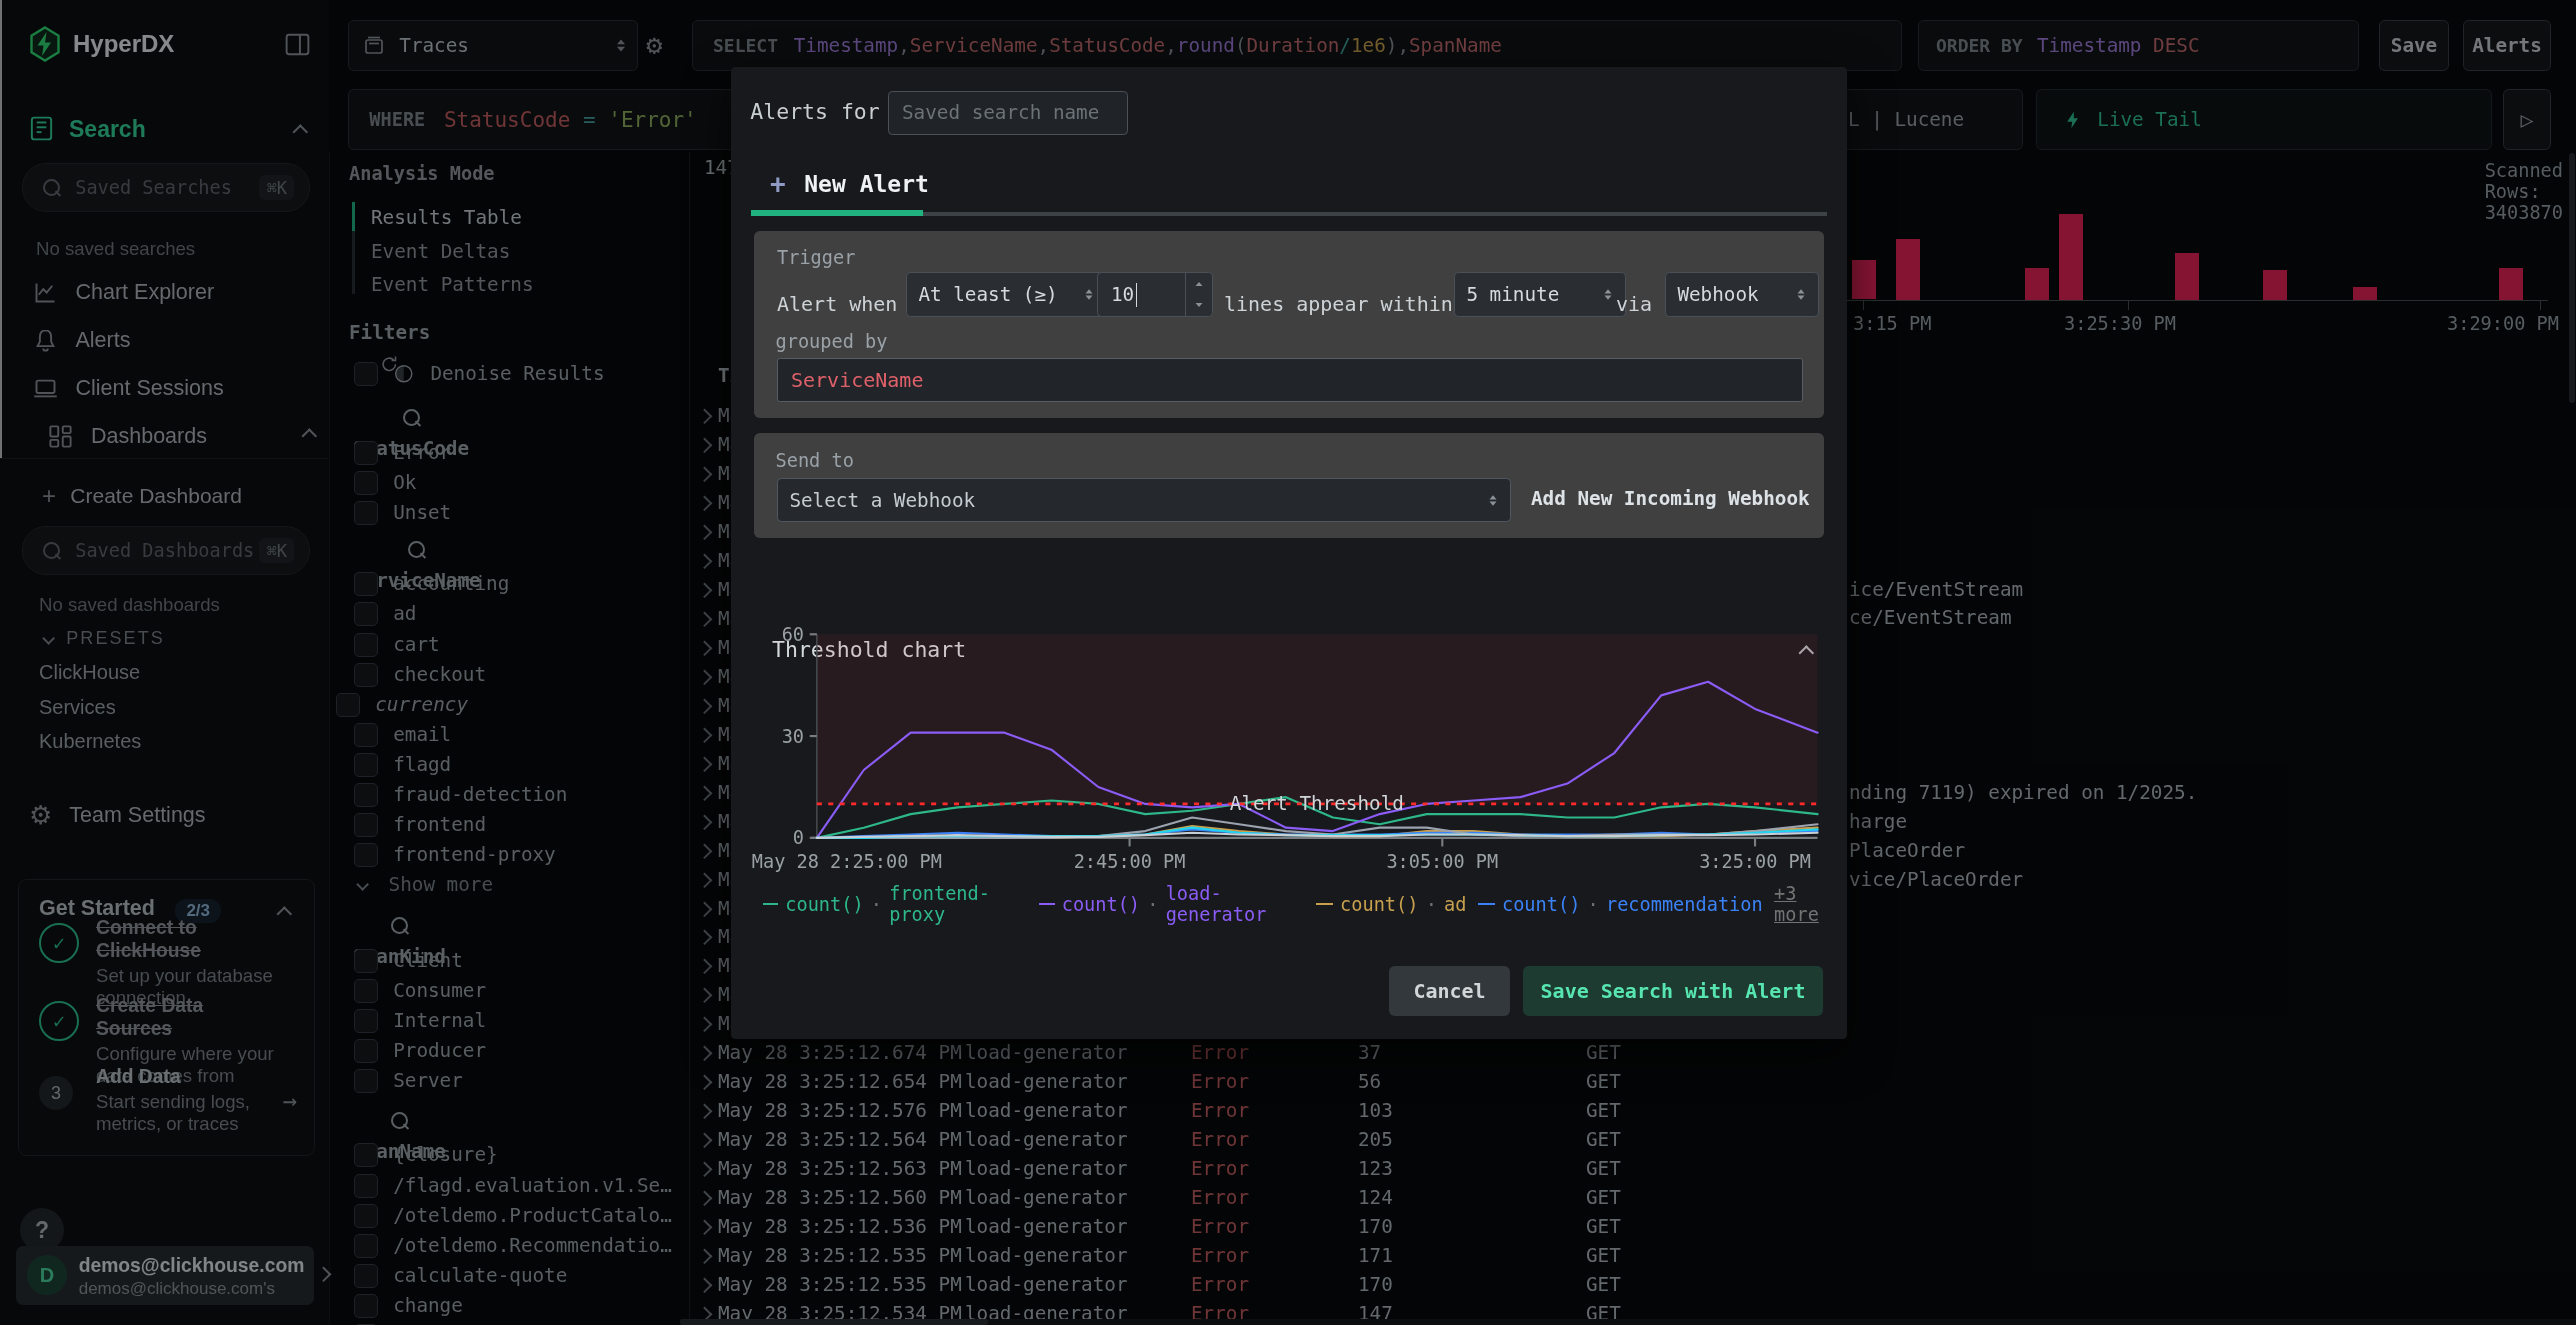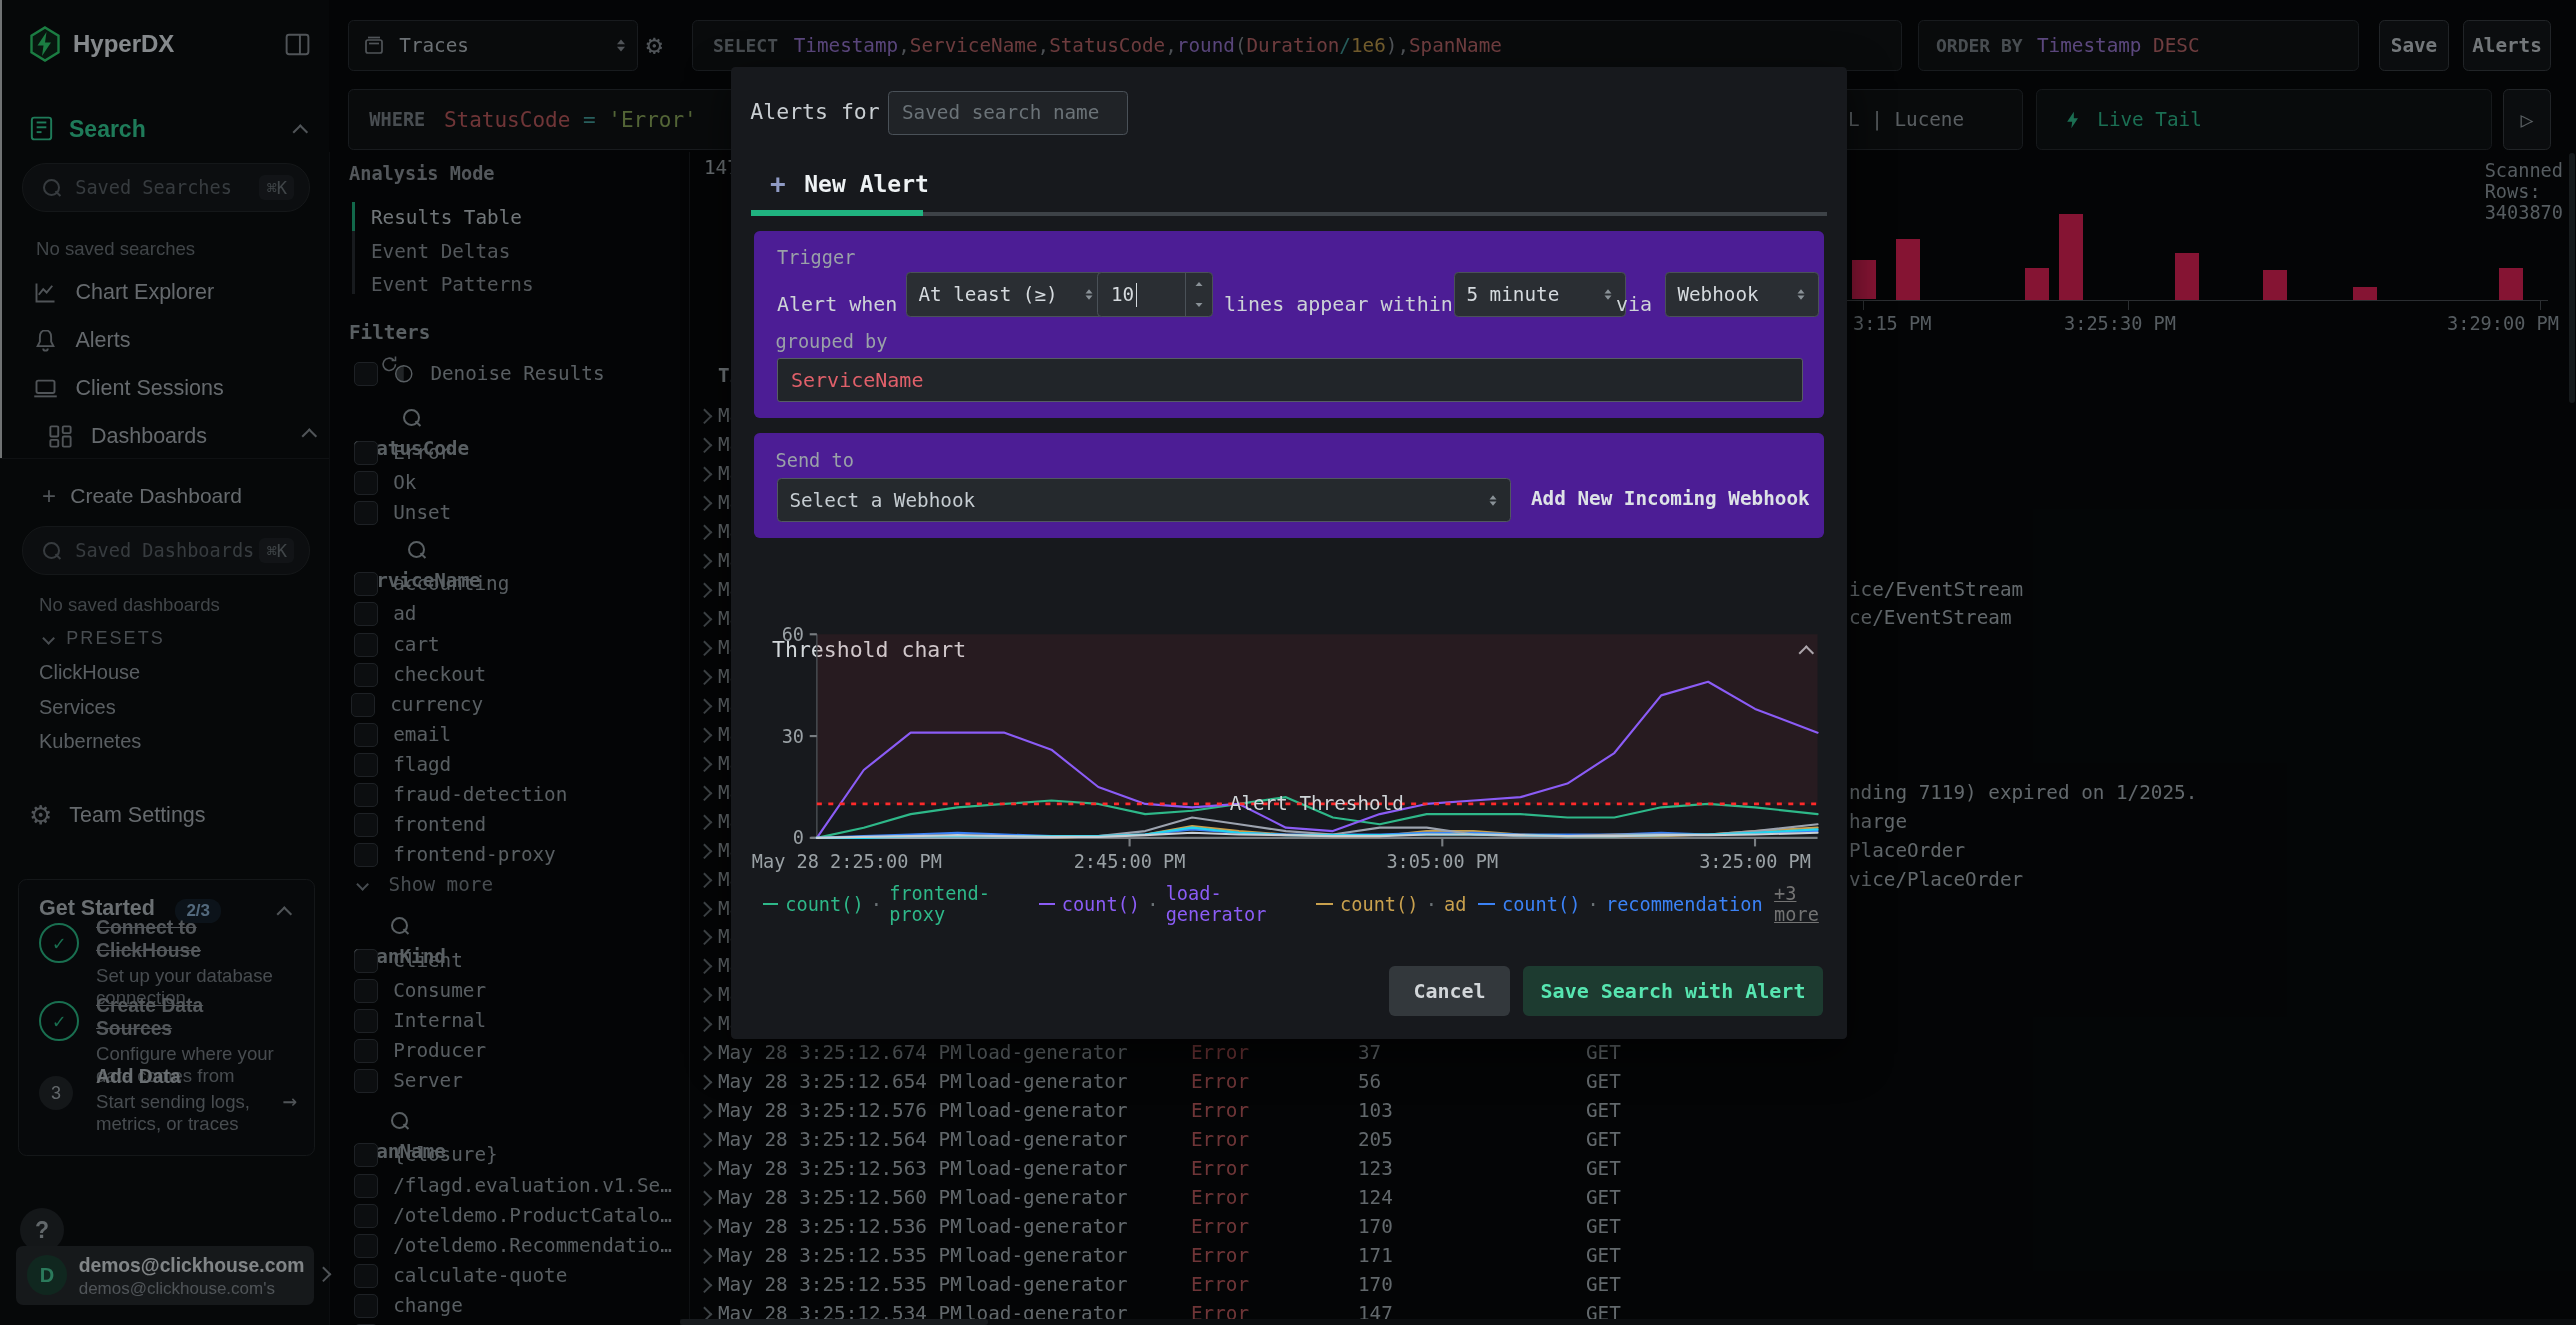--- a/index.html
+++ b/index.html
@@ -30,21 +30,21 @@
   .mag::after{content:'';position:absolute;width:2.1px;height:7.2px;background:currentColor;transform:rotate(-45deg);left:12px;top:9.3px;}
   .chev{display:inline-block;width:8.6px;height:8.6px;border-right:2.1px solid currentColor;border-bottom:2.1px solid currentColor;}
   .chev.up{transform:rotate(-135deg);} .chev.down{transform:rotate(45deg);} .chev.right{transform:rotate(-45deg);}
   
   .trow{position:absolute;height:26px;line-height:26px;font-size:19.3px;color:#aab4ba;}
   .trow .st{color:#c05c5f;}
   
   #backdrop{left:0;top:0;width:2576px;height:1325px;background:rgba(0,0,0,0.42);z-index:50;}
   #modal{left:731px;top:67px;width:1116px;height:972px;background:#17191d;border-radius:4.3px;z-index:100;
          box-shadow:0 14.3px 43px rgba(0,0,0,.6);}
-  .panel{position:absolute;left:23px;width:1070px;background:#4c1d95;border-radius:5.7px;}
+  .panel{position:absolute;left:23px;width:1070px;background:#404040;border-radius:5.7px;}
   .sel{position:absolute;background:#2a2e33;border:1.4px solid #4a5158;border-radius:4.3px;display:flex;
        align-items:center;justify-content:space-between;padding:0 11.4px;font-size:19.3px;color:#d5dade;}
   .updn{display:flex;flex-direction:column;gap:2.9px;margin-left:8.6px;}
   .tri-up{width:0;height:0;border-left:5px solid transparent;border-right:5px solid transparent;border-bottom:6.4px solid #8a9298;}
   .tri-dn{width:0;height:0;border-left:5px solid transparent;border-right:5px solid transparent;border-top:6.4px solid #8a9298;}
   .mlabel{position:absolute;font-size:18.6px;color:#9aa2a8;}
   .btn{position:absolute;border-radius:5.7px;display:flex;align-items:center;justify-content:center;
        font-size:20px;font-weight:bold;}
   svg{display:block;}
 </style>
@@ -304,21 +304,21 @@
           <span>ad</span>
         </div>
         <div class="flt-item" style="left: 354px; top: 633px;">
           <span class="cbx"></span>
           <span>cart</span>
         </div>
         <div class="flt-item" style="left: 354px; top: 663px;">
           <span class="cbx"></span>
           <span>checkout</span>
         </div>
-        <div class="flt-item" style="left: 351px; top: 693px;">
+        <div class="flt-item" style="left: 336px; top: 693px; font-style: italic;">
           <span class="cbx"></span>
           <span>currency</span>
         </div>
         <div class="flt-item" style="left: 354px; top: 723px;">
           <span class="cbx"></span>
           <span>email</span>
         </div>
         <div class="flt-item" style="left: 354px; top: 753px;">
           <span class="cbx"></span>
           <span>flagd</span>

